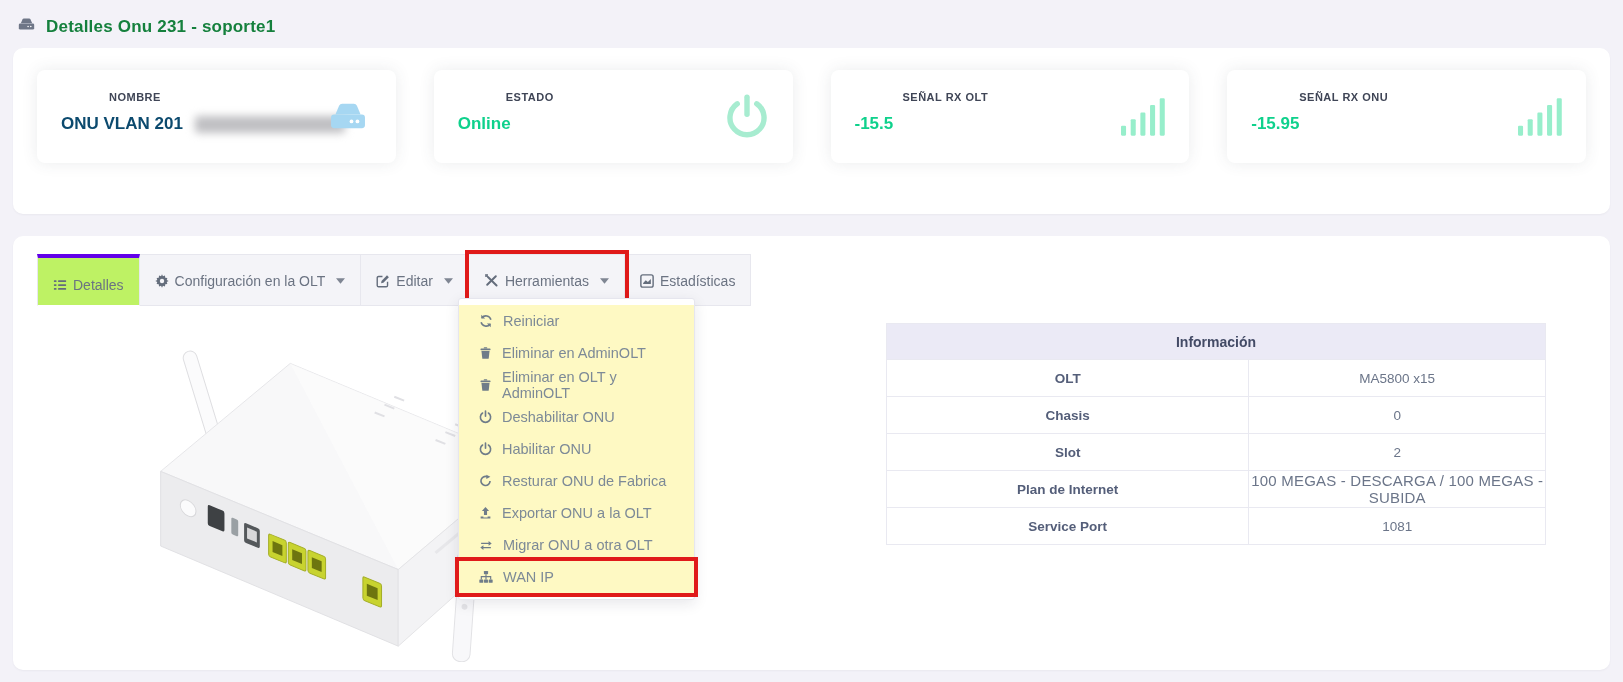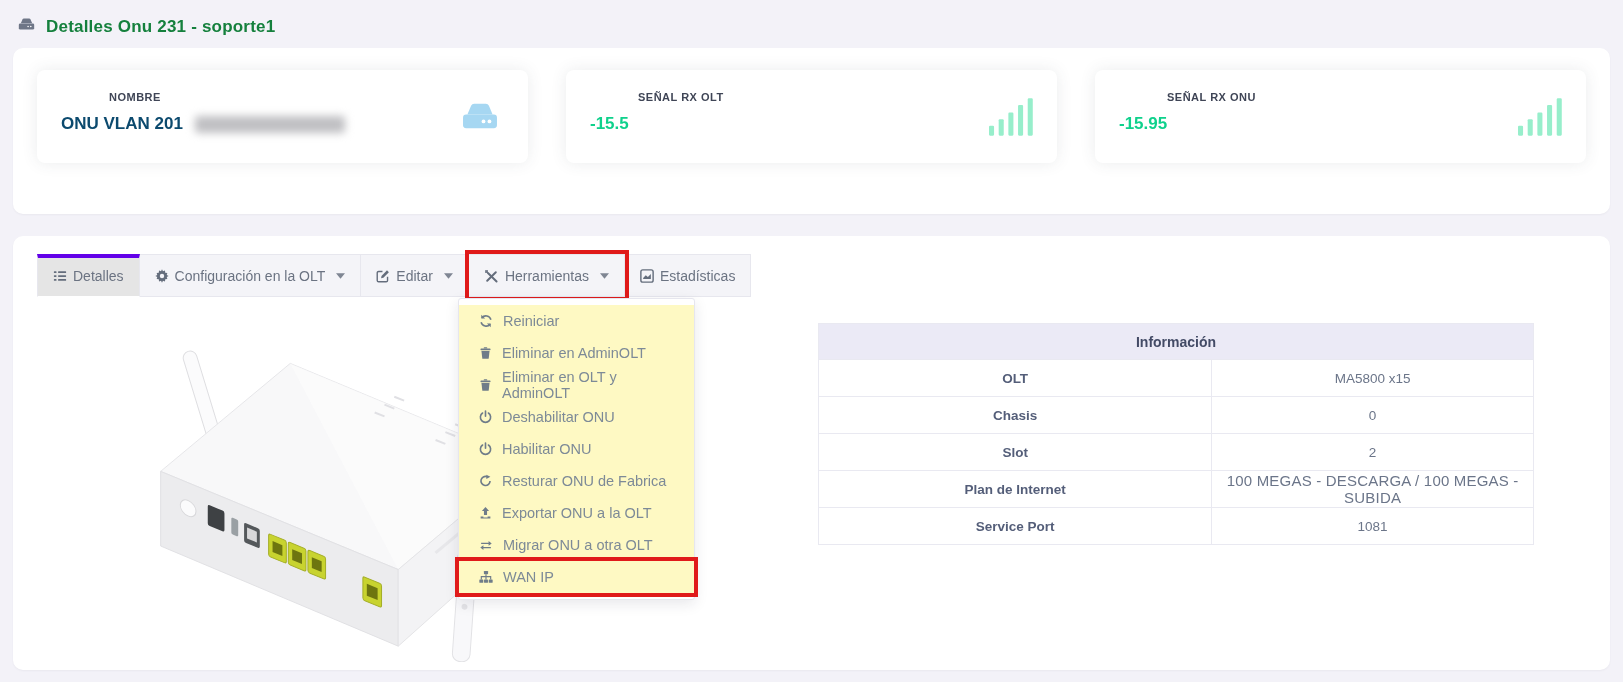--- a/index.html
+++ b/index.html
@@ -22,30 +22,30 @@
   .stat-value { font-size:17px; font-weight:bold; color:#0c4a6e; display:flex; align-items:center; }
   .stat-value.green { color:#0fd18c; }
   .redacted { display:inline-block; width:150px; height:17px; margin-left:12px; background:#bfbfc2; border-radius:3px; filter:blur(4px); }
   .card-icon { position:absolute; right:24px; top:50%; transform:translateY(-50%); line-height:0; }
   
   .main-panel { margin-top:22px; height:434px; position:relative; padding:18px 24px 0; border-radius:10px; overflow:hidden; }
   
   .tabs { display:flex; position:relative; z-index:3; }
   .tab { display:flex; align-items:center; gap:6px; padding:13px 15px 12px; background:#f4f4f8; border:1px solid #e7e7ee; border-left-width:0; color:#6b7382; font-size:14px; cursor:pointer; white-space:nowrap; }
   .tab:first-child { border-left-width:1px; }
-  .tab.active { background:#e5e5e5; border-top:4px solid #6200e8; border-bottom-color:#fff; padding-top:9px; }
+  .tab.active { background:#bef264; border-top:4px solid #6200e8; border-bottom-color:#fff; padding-top:19px; }
   .tab .ticon { line-height:0; color:#646d7c; }
   .caret { margin-left:5px; line-height:0; opacity:.85; }
   .annotated { box-shadow:0 0 0 4px #e01a1a; position:relative; z-index:6; }
   
   .dropdown { position:absolute; left:445px; top:62px; width:237px; background:#fff; border:1px solid #e6e6ee; border-radius:3px; box-shadow:0 4px 14px rgba(30,30,60,.10); padding:6px 0; z-index:5; }
   .menu-item { display:flex; align-items:center; gap:10px; height:32px; padding:0 20px; color:#7d8a97; font-size:14.5px; cursor:pointer; background:#fef9c3; }
   .menu-item .micon { line-height:0; color:#6f7c89; flex:none; }
   
-  .info-table { position:absolute; right:76px; top:87px; width:716px; border-collapse:collapse; z-index:2; background:#fff; }
+  .info-table { position:absolute; right:64px; top:87px; width:660px; border-collapse:collapse; z-index:2; background:#fff; }
   .info-table th, .info-table td { border:1px solid #e9e9f1; text-align:center; }
   .info-table thead th { background:#ebeaf6; color:#434b66; font-size:14px; font-weight:bold; height:36px; }
   .info-table tbody th { width:55%; color:#545e79; font-weight:bold; font-size:13.5px; height:37px; }
   .info-table tbody td { color:#6b7589; font-size:13.5px; }
   .info-table tbody td.small-val { font-size:15px; letter-spacing:.2px; }
   
   .router-visual { position:absolute; left:128px; top:86px; width:432px; height:340px; z-index:1; }
 </style>
 </head>
 <body>
@@ -73,20 +73,32 @@
     <span class="card-icon">
       <svg width="48" height="42" viewBox="0 0 24 24">
           <path fill="#a6d7f2" d="M4.8 10.5 6.9 5.6A2 2 0 0 1 8.7 4.4h6.6a2 2 0 0 1 1.8 1.2l2.1 4.9z"></path>
           <rect x="2.3" y="10.6" width="19.4" height="7.8" rx="1.8" fill="#a6d7f2"></rect>
           <circle cx="17.4" cy="14.5" r="1.1" fill="#fff"></circle>
           <circle cx="14" cy="14.5" r="1.1" fill="#fff"></circle>
         </svg>
     </span>
   </div>
 
+  <div class="stat-card">
+    <div class="stat-label">ESTADO</div>
+    <div class="stat-value green">Online</div>
+    <span class="card-icon">
+      <svg width="44" height="46" viewBox="0 0 16 17">
+          <g fill="none" stroke="#a7ecd0" stroke-width="2" stroke-linecap="round">
+            <path d="M8 1.2v6.3"></path>
+            <path d="M4.4 3.6a6.3 6.3 0 1 0 7.2 0"></path>
+          </g>
+        </svg>
+    </span>
+  </div>
 
   <div class="stat-card">
     <div class="stat-label">SEÑAL RX OLT</div>
     <div class="stat-value green">-15.5</div>
     <span class="card-icon">
       <svg width="44" height="38" viewBox="0 0 40 34">
           <g fill="#97eecb">
             <rect x="0" y="25" width="4.6" height="9" rx="1"></rect>
             <rect x="8.8" y="19" width="4.6" height="15" rx="1"></rect>
             <rect x="17.6" y="13" width="4.6" height="21" rx="1"></rect>

